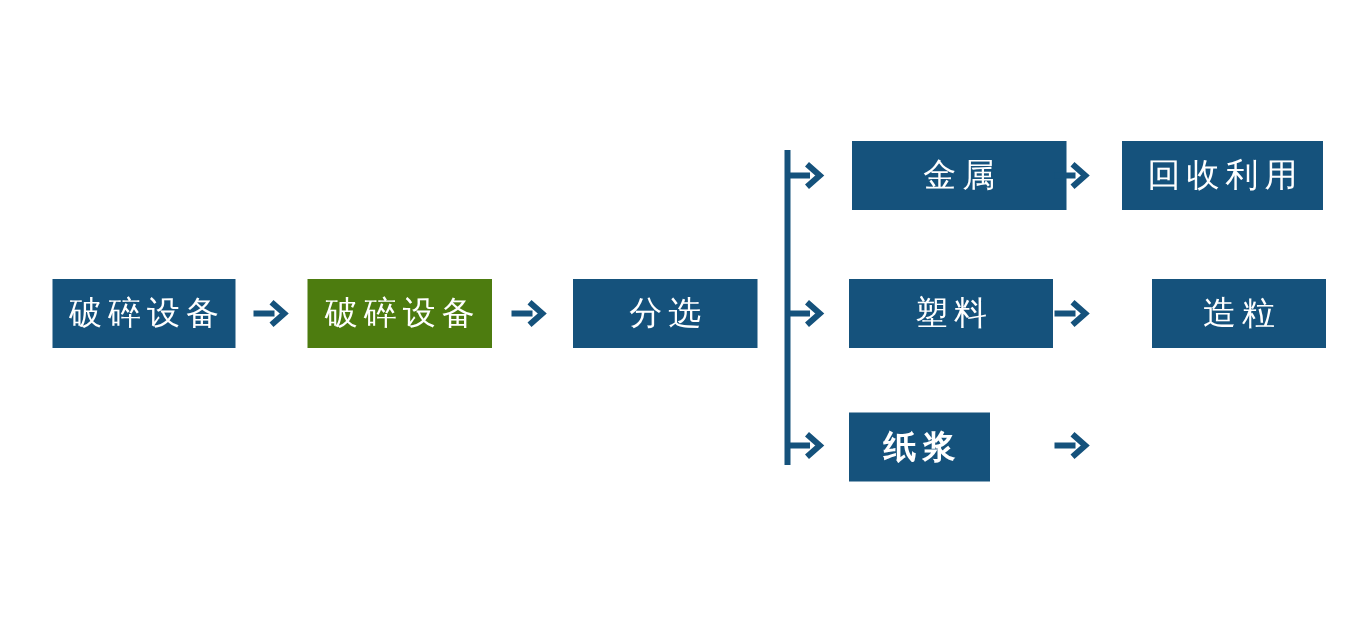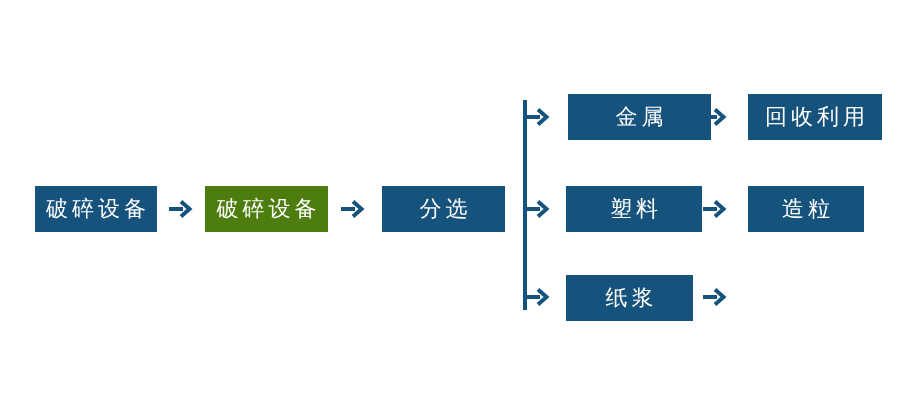--- a/index.html
+++ b/index.html
@@ -86,29 +86,29 @@
     <path d="M0 10 H16" fill="none" stroke="#15527C" stroke-width="4"></path>
     <path d="M14 2.5 L22.5 10 L14 17.5" fill="none" stroke="#15527C" stroke-width="4"></path>
   </svg>
   <div class="node node-blue" style="left:566px; top:186px; width:136px;">
     <span>塑料</span>
   </div>
   <svg class="arrow" style="left:702px; top:199px;" width="26" height="20" viewBox="0 0 26 20">
     <path d="M1 10 H15" fill="none" stroke="#15527C" stroke-width="4"></path>
     <path d="M13 2.5 L21.5 10 L13 17.5" fill="none" stroke="#15527C" stroke-width="4"></path>
   </svg>
-  <div class="node node-blue" style="left:748px; top:186px; width:116px;">
+  <div class="node node-blue" style="left:768px; top:186px; width:116px;">
     <span>造粒</span>
   </div>
 
   <svg class="arrow" style="left:524px; top:287px;" width="27" height="20" viewBox="0 0 27 20">
     <path d="M0 10 H16" fill="none" stroke="#15527C" stroke-width="4"></path>
     <path d="M14 2.5 L22.5 10 L14 17.5" fill="none" stroke="#15527C" stroke-width="4"></path>
   </svg>
-  <div class="node node-blue" style="left:566px; top:275px; width:127px;">
+  <div class="node node-blue" style="left:566px; top:275px; width:94px;font-weight:bold;">
     <span>纸浆</span>
   </div>
   <svg class="arrow" style="left:702px; top:287px;" width="26" height="20" viewBox="0 0 26 20">
     <path d="M1 10 H15" fill="none" stroke="#15527C" stroke-width="4"></path>
     <path d="M13 2.5 L21.5 10 L13 17.5" fill="none" stroke="#15527C" stroke-width="4"></path>
   </svg>
 
 </div>
 
 </body></html>

